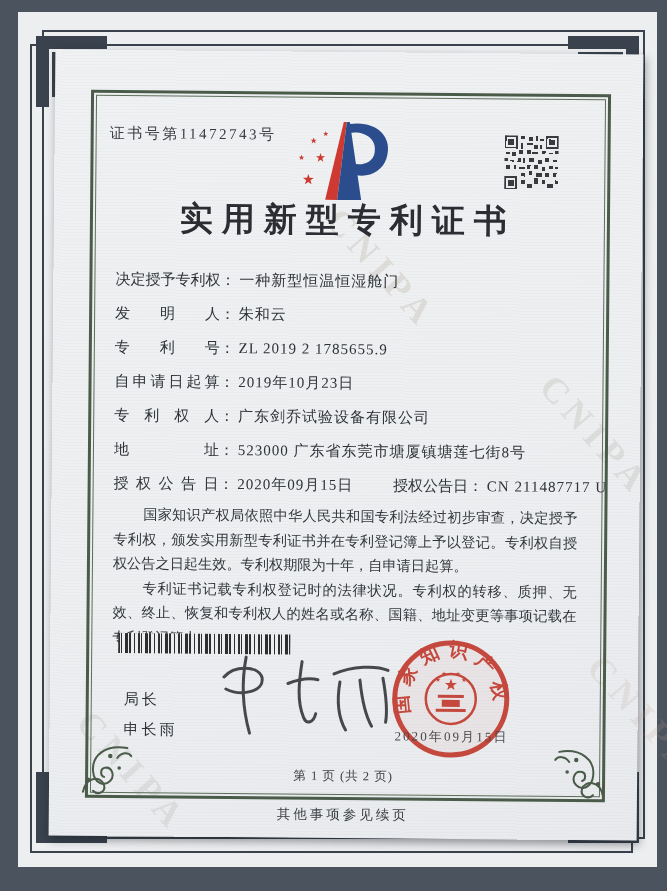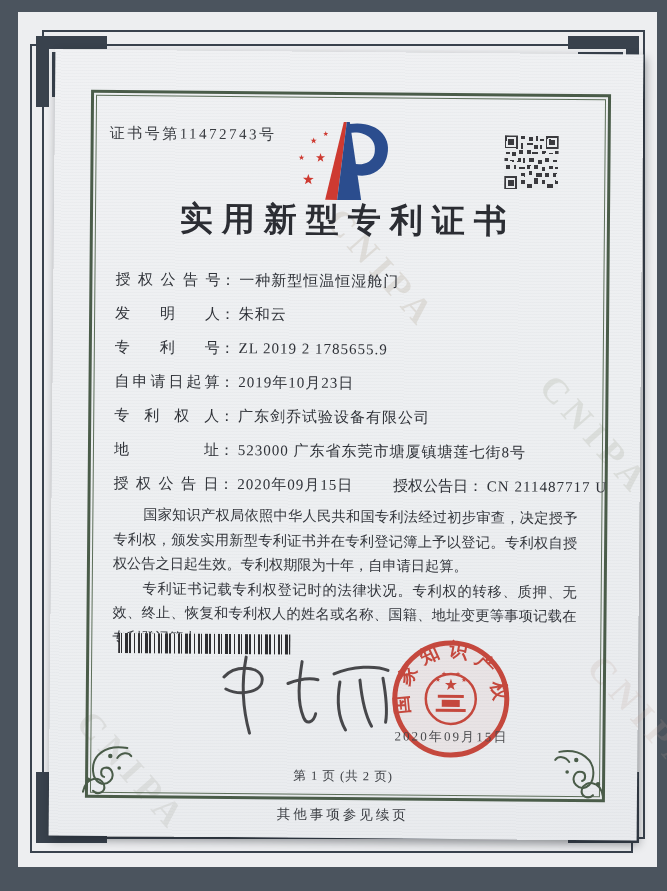--- a/index.html
+++ b/index.html
@@ -174,21 +174,21 @@
           <rect x="2" y="2" width="3" height="3"></rect>
           <rect x="24" y="2" width="3" height="3"></rect>
           <rect x="2" y="24" width="3" height="3"></rect>
         </g>
     </svg>
 
     <div class="title">实用新型专利证书</div>
 
     <div class="fields">
       <div class="frow">
-        <span class="flabel">授权公告号</span><span class="fcolon">：</span>
+        <span class="flabel">决定授予专利权</span><span class="fcolon">：</span>
         <span class="fvalue">一种新型恒温恒湿舱门</span>
       </div>
       <div class="frow">
         <span class="flabel">发明人</span><span class="fcolon">：</span>
         <span class="fvalue">朱和云</span>
       </div>
       <div class="frow">
         <span class="flabel">专利号</span><span class="fcolon">：</span>
         <span class="fvalue">ZL 2019 2 1785655.9</span>
       </div>
@@ -214,20 +214,24 @@
       </div>
     </div>
 
     <div class="paras">
       <p>国家知识产权局依照中华人民共和国专利法经过初步审查，决定授予专利权，颁发实用新型专利证书并在专利登记簿上予以登记。专利权自授权公告之日起生效。专利权期限为十年，自申请日起算。</p>
       <p>专利证书记载专利权登记时的法律状况。专利权的转移、质押、无效、终止、恢复和专利权人的姓名或名称、国籍、地址变更等事项记载在专利登记簿上。</p>
     </div>
 
     <div class="barcode"></div>
 
+    <div class="signer">
+      <div>局长</div>
+      <div>申长雨</div>
+    </div>
 
     <svg class="sigscript" viewBox="0 0 215 100">
       <g fill="none" stroke="#2b2b2e" stroke-width="3" stroke-linecap="round" opacity="0.85">
         <path d="M46,8 C42,30 42,56 50,84"></path>
         <path d="M24,28 C34,16 58,16 62,28 C65,42 42,48 26,40"></path>
         <path d="M88,34 C98,30 110,28 118,30"></path>
         <path d="M102,12 C99,32 97,52 104,68 C107,75 114,73 116,64"></path>
         <path d="M134,24 C152,16 176,15 188,20"></path>
         <path d="M140,32 C137,50 139,68 146,80"></path>
         <path d="M160,30 C162,48 165,64 172,76"></path>

